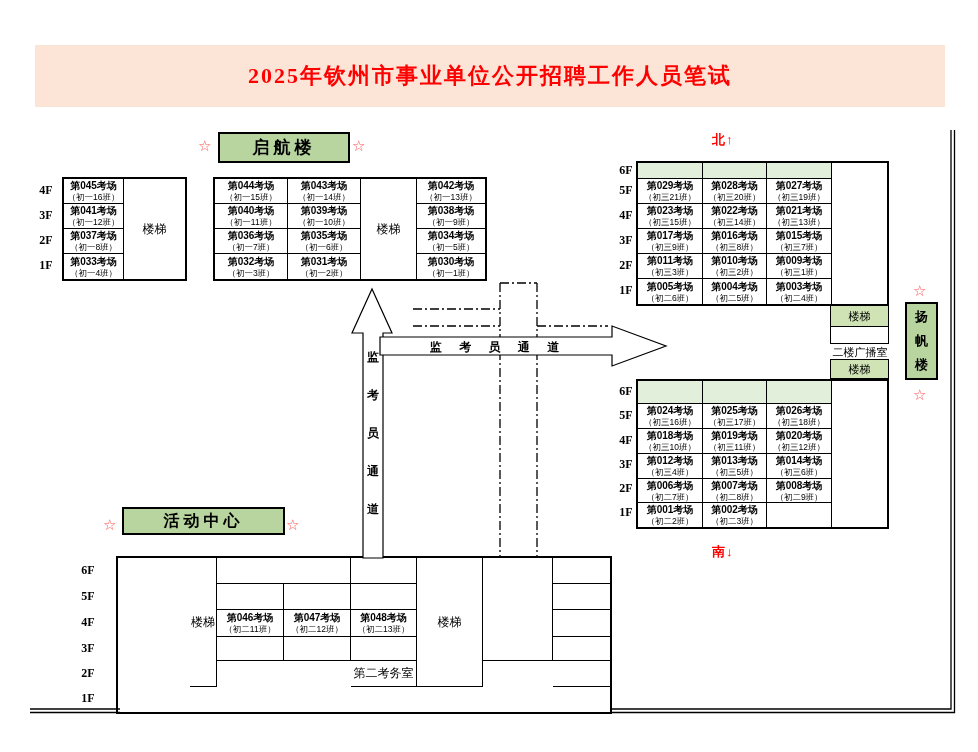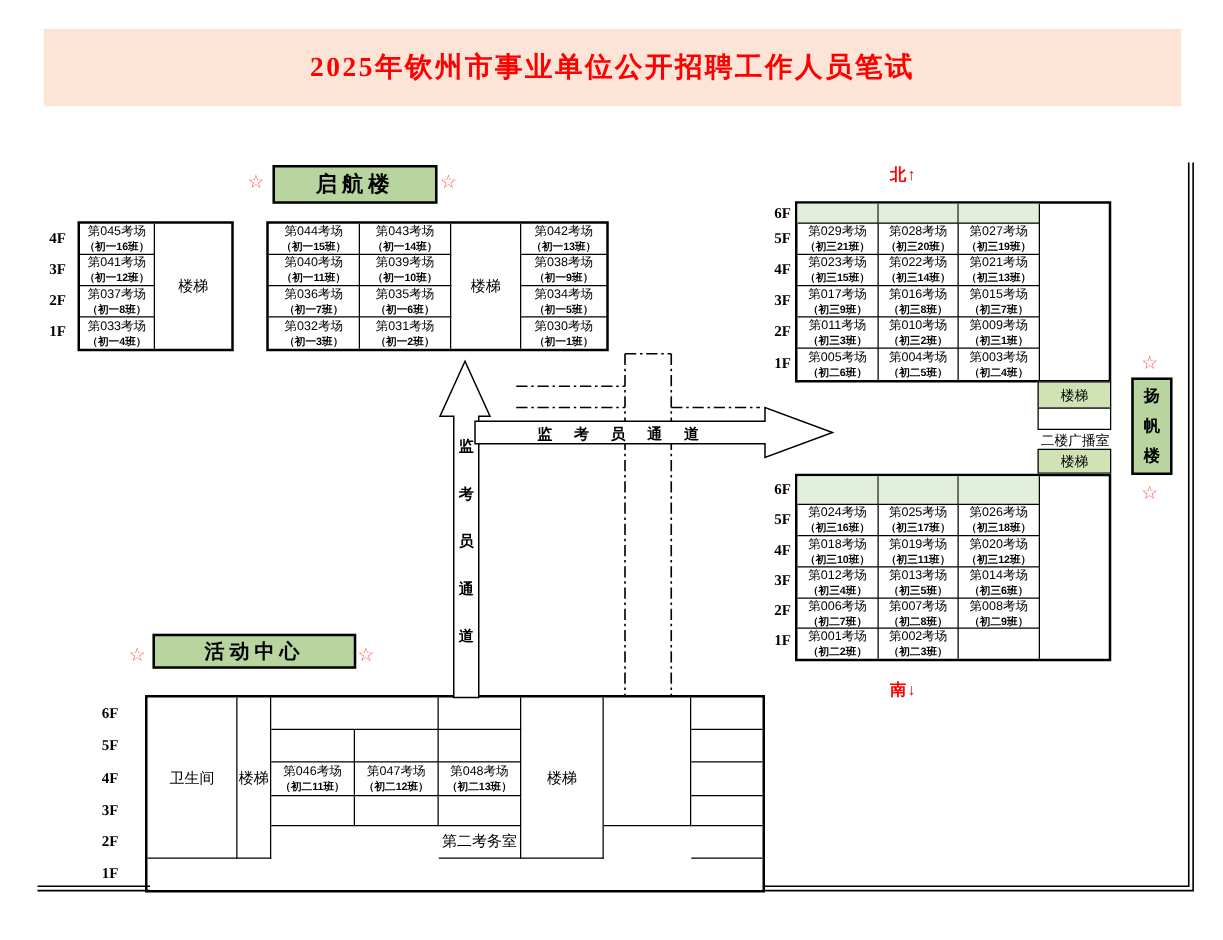--- a/index.html
+++ b/index.html
@@ -1,37 +1,37 @@
 <!DOCTYPE html>
 <html><head>
 <meta charset="utf-8">
 <style>
   html,body{margin:0;padding:0;background:#fff}
   #canvas{position:relative;width:978px;height:752px;background:#fff;overflow:hidden;
           font-family:"Liberation Sans","DejaVu Sans",sans-serif;color:#000}
-  .title-band{position:absolute;left:35px;top:23px;width:910px;height:62px;background:#fce4d6;
+  .title-band{position:absolute;left:35px;top:45px;width:910px;height:62px;background:#fce4d6;
               display:flex;flex-direction:column;align-items:center;justify-content:center;gap:2px}
   .title-l1{color:#ff0000;font-weight:bold;font-size:22px;letter-spacing:2px;
             font-family:"Liberation Serif","DejaVu Serif",serif}
   .title-l2{color:#ff0000;font-weight:bold;font-size:20px;letter-spacing:3px;
             font-family:"Liberation Serif","DejaVu Serif",serif}
   .hdr{position:absolute;background:#b8d5a0;border:2px solid #000;box-sizing:border-box;
        display:flex;align-items:center;justify-content:center;font-weight:bold;font-size:17px;letter-spacing:4px}
   .star{position:absolute;color:#ff5050;font-size:15px;line-height:15px}
   .compass{position:absolute;color:#ff0000;font-weight:bold;font-size:13px;letter-spacing:1px}
   .floor{position:absolute;font-family:"Liberation Serif","DejaVu Serif",serif;
          font-weight:bold;font-size:12px;width:24px;text-align:center}
   .tbl{position:absolute;display:grid;border:2px solid #000;box-sizing:border-box;background:#fff}
   .tbl>div{display:flex;flex-direction:column;align-items:center;justify-content:center;text-align:center;
            border-right:1px solid #000;border-bottom:1px solid #000;overflow:hidden;line-height:1.05}
   .tbl>div.r{border-right:none}
   .tbl>div.b{border-bottom:none}
   .g{background:#e2efda}
-  .rm{font-weight:normal;font-size:10px;line-height:12px;white-space:nowrap}
-  .cls{font-weight:bold;font-size:8.5px;line-height:10px;white-space:nowrap}
+  .rm{font-weight:bold;font-size:10px;line-height:12px;white-space:nowrap}
+  .cls{font-weight:normal;font-size:8.5px;line-height:10px;white-space:nowrap}
   .lbl{font-size:12px}
   .lbl-s{font-size:11px}
   .minibox{position:absolute;border:1.5px solid #000;box-sizing:border-box;
            display:flex;align-items:center;justify-content:center;font-size:11px;background:#fff}
   .green{background:#cfe3b4}
   .vbox{position:absolute;background:#b8d5a0;border:2px solid #000;box-sizing:border-box;
         display:flex;align-items:center;justify-content:center;font-weight:bold;font-size:13px;
         line-height:24px;text-align:center;white-space:pre-line}
   .vpass{position:absolute;font-weight:bold;font-size:12px;line-height:38px;text-align:center;white-space:pre-line}
   .hpass{position:absolute;font-weight:bold;font-size:12px;letter-spacing:7px;text-align:center}
@@ -292,21 +292,20 @@
   <span class="star" style="left:286px;top:517px">☆</span>
 
   <div class="floor" style="left:76px;top:563px">6F</div>
   <div class="floor" style="left:76px;top:589px">5F</div>
   <div class="floor" style="left:76px;top:615px">4F</div>
   <div class="floor" style="left:76px;top:641px">3F</div>
   <div class="floor" style="left:76px;top:666px">2F</div>
   <div class="floor" style="left:76px;top:691px">1F</div>
 
   <div class="tbl" style="left:116px;top:556px;width:496px;height:158px;grid-template-columns:72px 27px 67px 67px 66px 66px 70px 57px;grid-template-rows:26px 26px 27px 24px 26px 25px">
-    <div class="lbl" style="grid-area:1/1/6/2">卫生间</div>
     <div class="lbl" style="grid-area:1/2/6/3">楼梯</div>
     <div style="grid-area:1/3/2/5"></div>
     <div style="grid-area:1/5"></div>
     <div style="grid-area:2/3"></div>
     <div style="grid-area:2/4"></div>
     <div style="grid-area:2/5"></div>
     <div style="grid-area:3/3">
       <div class="rm">第046考场</div>
       <div class="cls">（初二11班）</div>
     </div>

